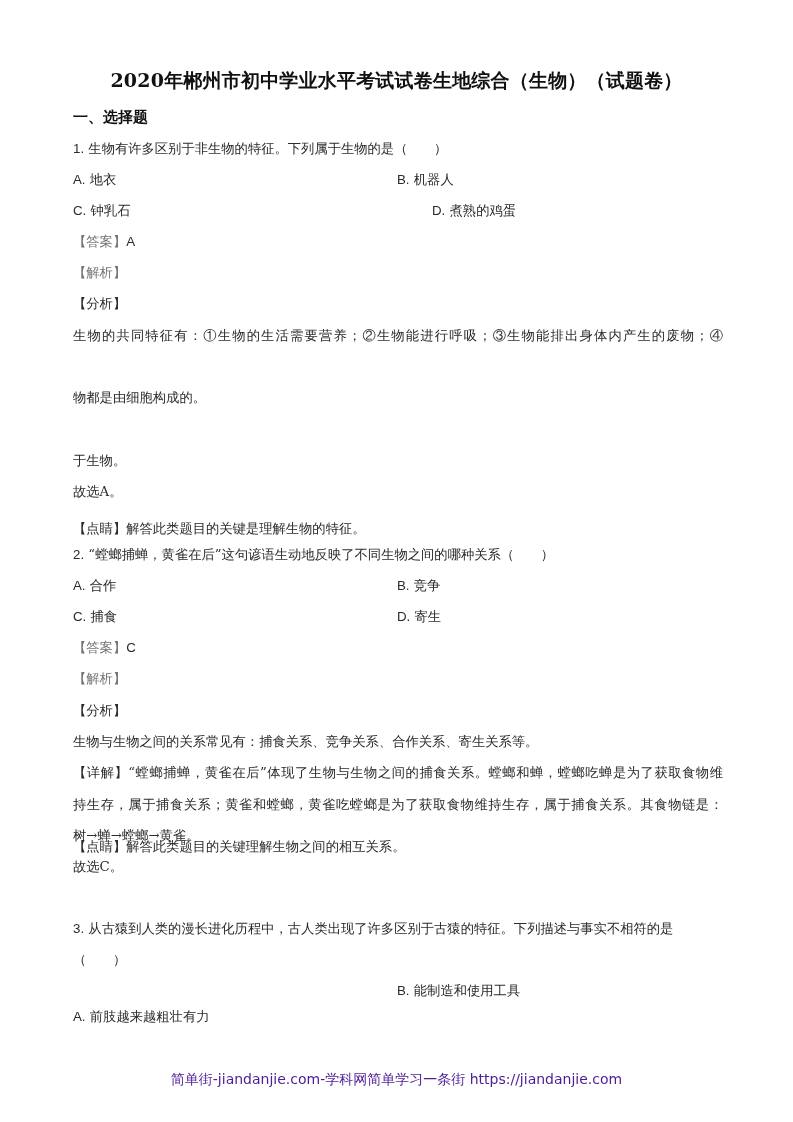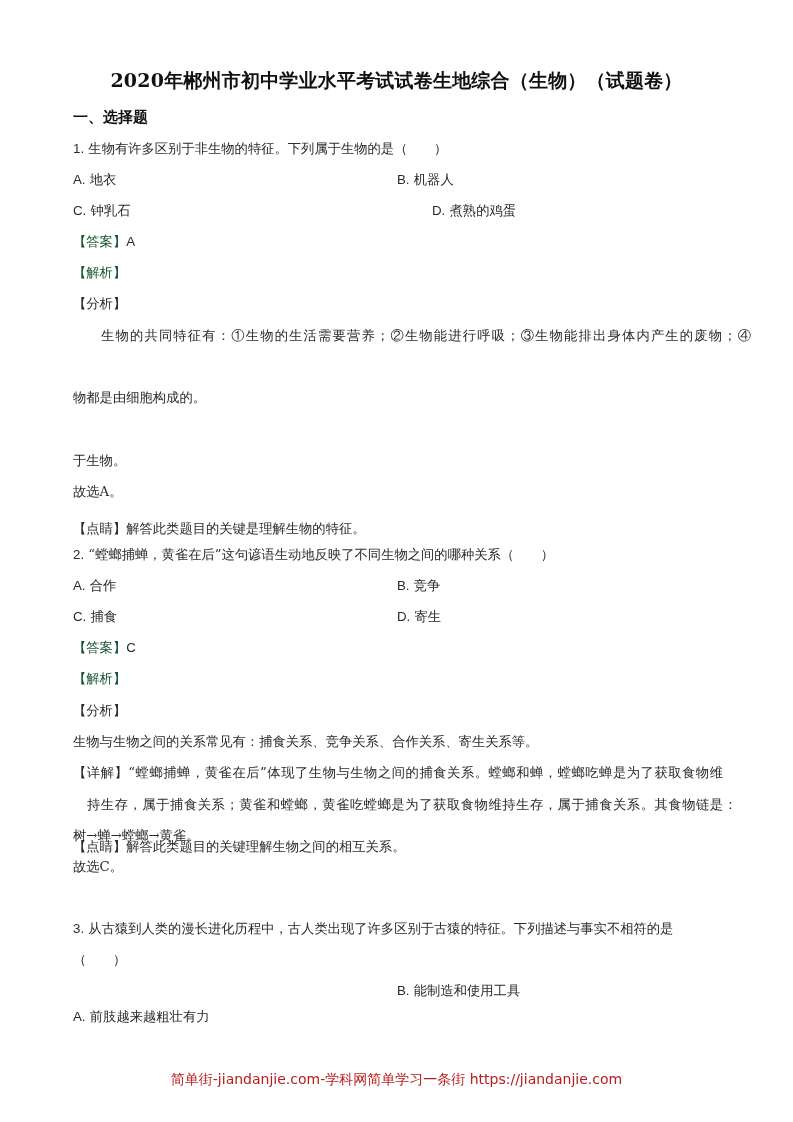--- a/index.html
+++ b/index.html
@@ -4,25 +4,25 @@
   <style>
     html, body { margin: 0; padding: 0; background: #ffffff; }
     body { width: 793px; height: 1122px; position: relative; overflow: hidden;
       font-family: "DejaVu Serif", "Liberation Serif", serif; color: #222; }
     .page { position: absolute; left: 0; top: 0; width: 793px; height: 1122px; }
     .title { position: absolute; left: 0; right: 0; top: 68px; text-align: center;
       font-size: 19px; font-weight: bold; color: #111; letter-spacing: 0.2px; }
     .line { position: absolute; left: 73px; font-size: 13.3px; line-height: 18px; white-space: nowrap; color: #2a2a2a; }
     .section { font-size: 15px; font-weight: bold; color: #111; }
     .opt-right { left: 397px; }
-    .label-blue { color: #14532d; }
+    .label-blue { color: #737373; }
     .latin { font-family: "Liberation Sans", "DejaVu Sans", sans-serif; }
     .wide { width: 650px; text-align: justify; text-align-last: justify; }
     .footer { position: absolute; left: 0; right: 0; top: 1071px; text-align: center;
-      font-family: "DejaVu Sans", "Liberation Sans", sans-serif; font-size: 14px; color: #b91c1c; }
+      font-family: "DejaVu Sans", "Liberation Sans", sans-serif; font-size: 14px; color: #4c1d95; }
   </style>
 </head>
 <body>
 
 <div class="page">
 
   <div class="title">2020年郴州市初中学业水平考试试卷生地综合（生物）（试题卷）</div>
 
   <div class="line section" style="top:108px;">一、选择题</div>
 
@@ -44,21 +44,21 @@
   </div>
   <div class="line opt-right" style="top:202px;margin-left:35px;">
     <span class="latin">D.</span>
     <span>煮熟的鸡蛋</span>
   </div>
   <div class="line" style="top:233px;">
     <span class="label-blue">【答案】</span><span class="latin">A</span>
   </div>
   <div class="line label-blue" style="top:264px;">【解析】</div>
   <div class="line" style="top:295px;">【分析】</div>
-  <div class="line wide" style="top:327px;margin-left:28px;">生物的共同特征有：①生物的生活需要营养；②生物能进行呼吸；③生物能排出身体内产生的废物；④</div>
+  <div class="line wide" style="top:327px;">生物的共同特征有：①生物的生活需要营养；②生物能进行呼吸；③生物能排出身体内产生的废物；④</div>
   <div class="line" style="top:389px;">物都是由细胞构成的。</div>
   <div class="line" style="top:452px;">于生物。</div>
   <div class="line" style="top:483px;">故选A。</div>
   <div class="line" style="top:520px;">
     <span>【点睛】</span><span>解答此类题目的关键是理解生物的特征。</span>
   </div>
 
   <div class="line" style="top:546px;">
     <span class="latin">2.</span>
     <span>“螳螂捕蝉，黄雀在后”这句谚语生动地反映了不同生物之间的哪种关系（　　）</span>
@@ -81,21 +81,21 @@
   </div>
   <div class="line" style="top:639px;">
     <span class="label-blue">【答案】</span><span class="latin">C</span>
   </div>
   <div class="line label-blue" style="top:670px;">【解析】</div>
   <div class="line" style="top:702px;">【分析】</div>
   <div class="line" style="top:733px;">生物与生物之间的关系常见有：捕食关系、竞争关系、合作关系、寄生关系等。</div>
   <div class="line wide" style="top:764px;">
     <span>【详解】</span><span>“螳螂捕蝉，黄雀在后”体现了生物与生物之间的捕食关系。螳螂和蝉，螳螂吃蝉是为了获取食物维</span>
   </div>
-  <div class="line wide" style="top:796px;margin-left:14px;">持生存，属于捕食关系；黄雀和螳螂，黄雀吃螳螂是为了获取食物维持生存，属于捕食关系。其食物链是：</div>
+  <div class="line wide" style="top:796px;">持生存，属于捕食关系；黄雀和螳螂，黄雀吃螳螂是为了获取食物维持生存，属于捕食关系。其食物链是：</div>
   <div class="line" style="top:827px;">树→蝉→螳螂→黄雀。</div>
   <div class="line" style="top:858px;">故选C。</div>
   <div class="line" style="top:838px;">
     <span>【点睛】</span><span>解答此类题目的关键理解生物之间的相互关系。</span>
   </div>
 
   <div class="line" style="top:920px;">
     <span class="latin">3.</span>
     <span>从古猿到人类的漫长进化历程中，古人类出现了许多区别于古猿的特征。下列描述与事实不相符的是</span>
   </div>

